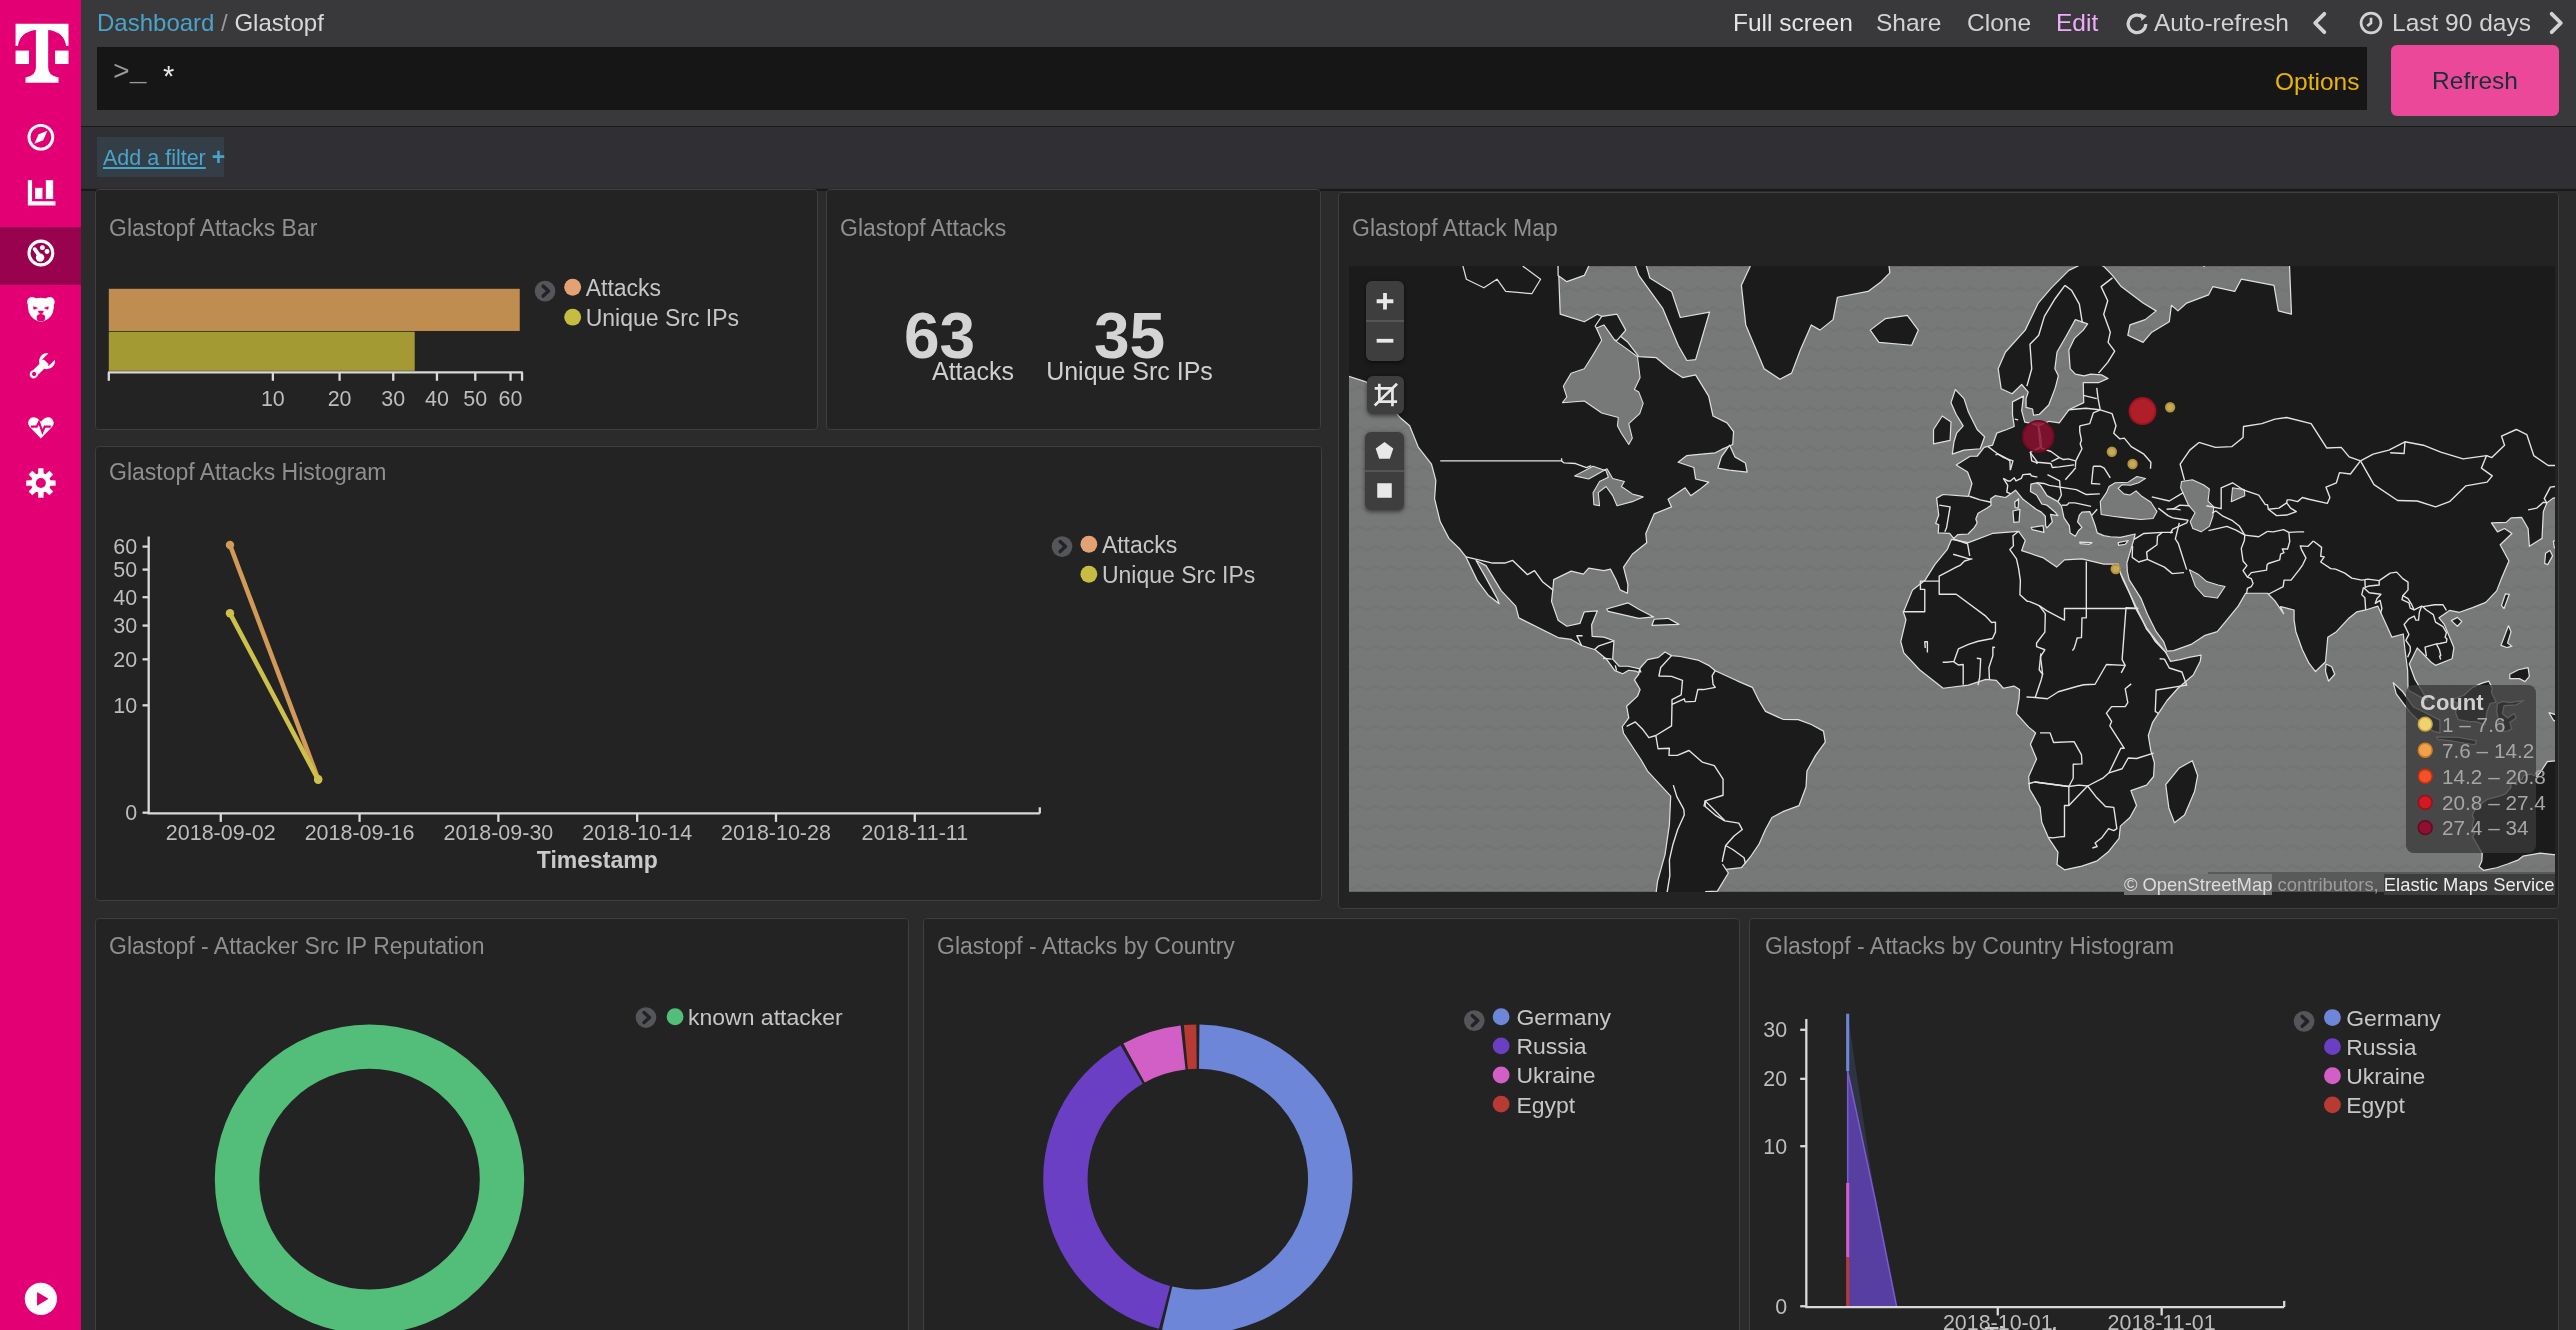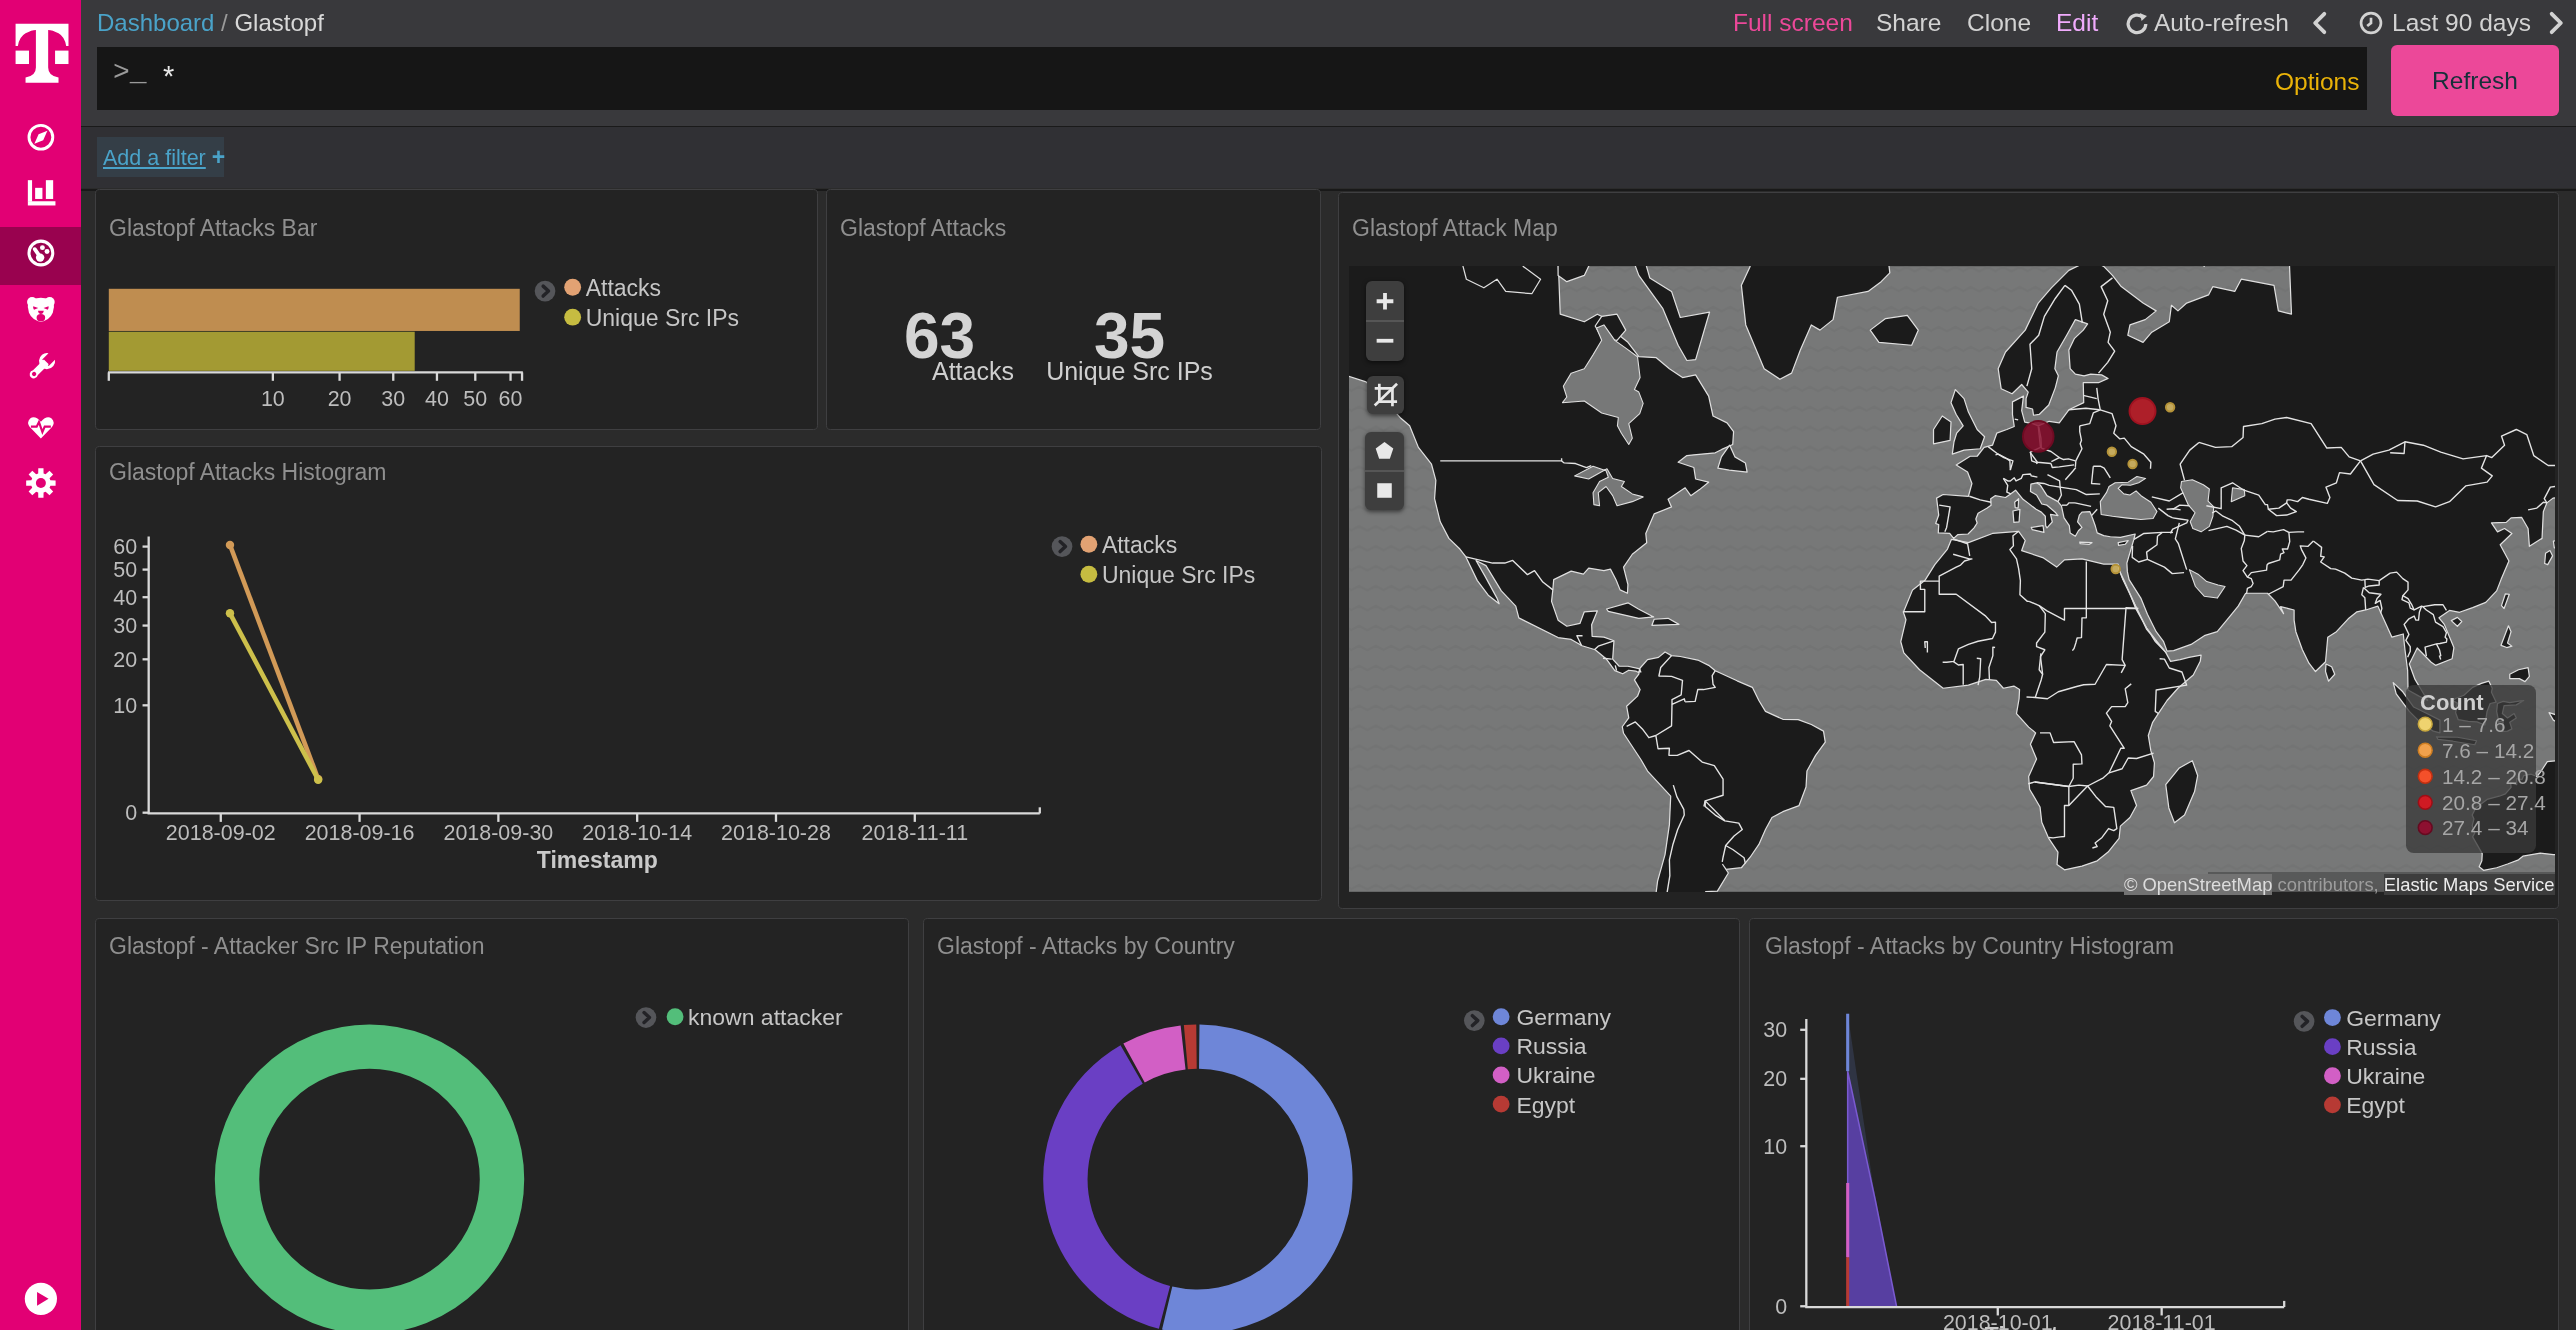--- a/index.html
+++ b/index.html
@@ -9,21 +9,21 @@
 .ltext{font-size:30px;fill:#c6c6c6}
 .alabel{font-size:28px;fill:#bdbdbd}
 </style></head>
 <body>
 
 <div class="abs" style="left:81px;top:0;width:2496px;height:126px;background:#39393c"></div>
 <div class="abs" style="left:81px;top:126px;width:2496px;height:1.5px;background:#1a1a1a"></div>
 <div class="abs" style="left:81px;top:127px;width:2496px;height:61px;background:#303034"></div>
 <div class="abs" style="left:81px;top:189px;width:2496px;height:1.5px;background:#191919"></div>
 <div class="abs" style="left:97px;top:9.2px;font-size:24px;color:#4aa3c9">Dashboard <span style="color:#9a9a9a">/</span> <span style="color:#d8d8d8">Glastopf</span></div>
-<div class="abs" style="top:9.2px;left:1733px;font-size:24.5px;color:#ec4899;white-space:nowrap">Full screen</div>
+<div class="abs" style="top:9.2px;left:1733px;font-size:24.5px;color:#e5e5e5;white-space:nowrap">Full screen</div>
 <div class="abs" style="top:9.2px;left:1876px;font-size:24.5px;color:#d2d2d2">Share</div>
 <div class="abs" style="top:9.2px;left:1967px;font-size:24.5px;color:#d2d2d2">Clone</div>
 <div class="abs" style="top:9.2px;left:2056px;font-size:24.5px;color:#f0abfc">Edit</div>
 <svg class="abs" style="left:2124px;top:10.7px" width="26" height="26" viewBox="0 0 34 34">
     <path d="M28.5 17 A11.5 11.5 0 1 1 24.8 8.4" fill="none" stroke="#d2d2d2" stroke-width="4.2"></path>
     <path d="M20.5 2.5 L30 6.5 L23 13 Z" fill="#d2d2d2"></path>
   </svg>
 <div class="abs" style="top:9.2px;left:2154px;font-size:24.5px;color:#d2d2d2">Auto-refresh</div>
 <svg class="abs" style="left:2309px;top:10px" width="23" height="26" viewBox="0 0 30 34">
     <path d="M20 5 L8 17 L20 29" fill="none" stroke="#d2d2d2" stroke-width="5" stroke-linecap="round" stroke-linejoin="round"></path>

